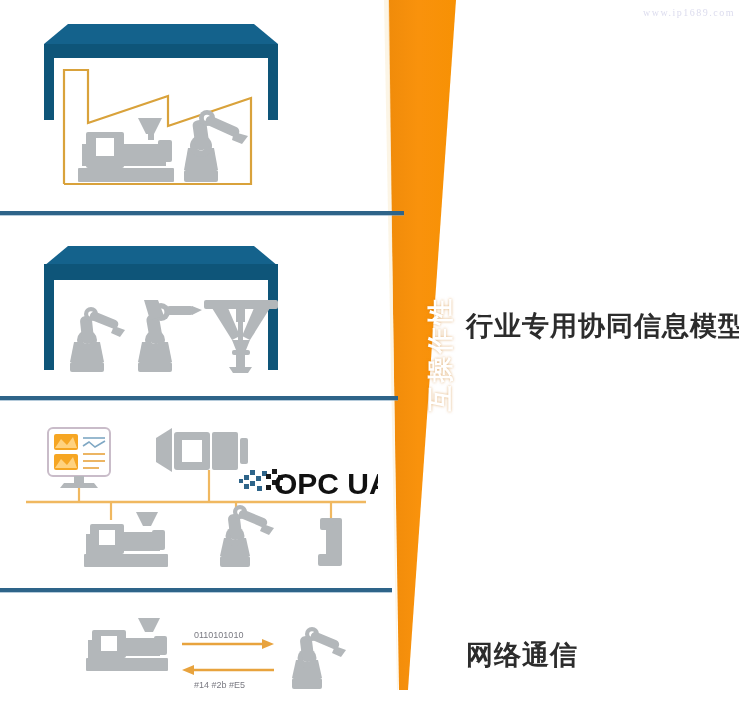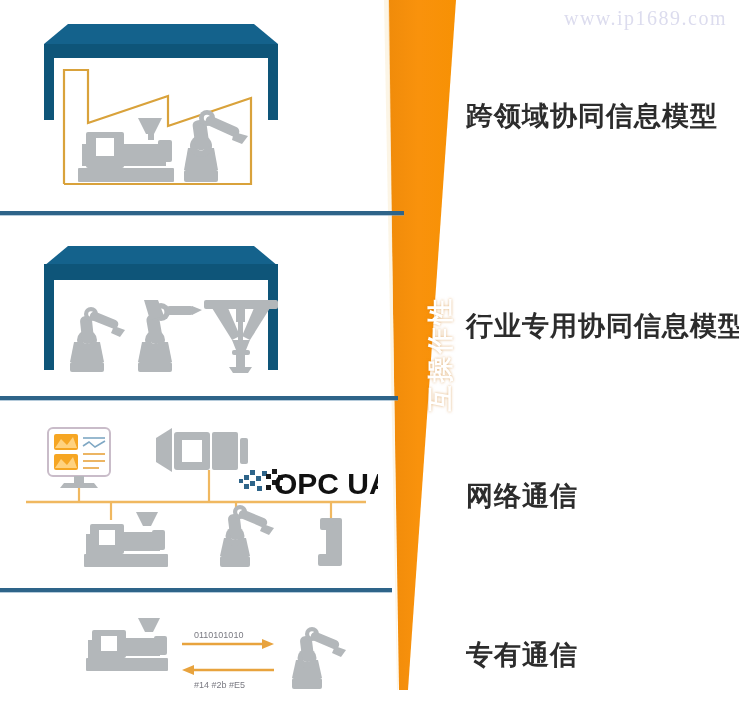--- a/index.html
+++ b/index.html
@@ -14,24 +14,24 @@
     position: relative;
     width: 739px;
     height: 706px;
     background: #ffffff;
     overflow: hidden;
   }
 
   
   .watermark {
     position: absolute;
-    right: 12px;
+    right: 4px;
     top: 7px;
     font-family: "Liberation Serif", "DejaVu Serif", serif;
-    font-size: 20px;
+    font-size: 10px;
     letter-spacing: 1.5px;
     color: #dcdcee;
     user-select: none;
     white-space: nowrap;
     margin-left: 33px;
   }
 
   
   .divider {
     position: absolute;
@@ -153,21 +153,20 @@
         <circle cx="175" cy="128" r="11"></circle>
         <circle cx="175" cy="128" r="4.5" fill="#ffffff"></circle>
         <rect x="168" y="102" width="14" height="30" rx="5" transform="rotate(-8 175 117)"></rect>
         <circle cx="181" cy="100" r="8"></circle>
         <circle cx="181" cy="100" r="3.2" fill="#ffffff"></circle>
         <rect x="180" y="96" width="36" height="10" rx="5" transform="rotate(24 180 101)"></rect>
         <polygon points="208,114 222,118 216,126 206,122"></polygon>
       </g>
     </svg>
   </div>
-  <div class="stage-label" style="top:98px;">跨领域协同信息模型</div>
 
   <div class="illus" style="left:26px; top:240px; width:270px; height:150px;">
     <svg width="270" height="150" viewBox="0 0 270 150" xmlns="http://www.w3.org/2000/svg">
 
       <g>
         <polygon points="18,26 42,6 228,6 252,26" fill="#14628C"></polygon>
         <rect x="18" y="24" width="234" height="16" fill="#0E5579"></rect>
         <rect x="18" y="40" width="10" height="90" fill="#0E5579"></rect>
         <rect x="242" y="40" width="10" height="90" fill="#0E5579"></rect>
         <polygon points="18,40 28,40 28,52 18,62" fill="#0E5579"></polygon>
@@ -296,21 +295,20 @@
       </g>
 
       <g fill="#B3B7BA">
         <rect x="294" y="100" width="22" height="12" rx="2"></rect>
         <rect x="300" y="112" width="6" height="26"></rect>
         <rect x="306" y="106" width="10" height="34" rx="2"></rect>
         <rect x="292" y="136" width="24" height="12" rx="2"></rect>
       </g>
     </svg>
   </div>
-  <div class="stage-label" style="top:478px;">网络通信</div>
 
   <div class="illus" style="left:64px; top:608px; width:290px; height:92px;">
     <svg width="290" height="92" viewBox="0 0 290 92" xmlns="http://www.w3.org/2000/svg">
 
       <g fill="#B3B7BA">
         <rect x="28" y="22" width="34" height="28" rx="2"></rect>
         <rect x="24" y="32" width="7" height="18"></rect>
         <rect x="62" y="30" width="34" height="9"></rect>
         <rect x="62" y="39" width="34" height="9"></rect>
         <polygon points="74,10 96,10 89,24 81,24"></polygon>
@@ -334,15 +332,15 @@
         <circle cx="243" cy="50" r="9.5"></circle>
         <circle cx="243" cy="50" r="4" fill="#ffffff"></circle>
         <rect x="237" y="28" width="12" height="26" rx="5" transform="rotate(-7 243 41)"></rect>
         <circle cx="248" cy="26" r="7"></circle>
         <circle cx="248" cy="26" r="2.8" fill="#ffffff"></circle>
         <rect x="247" y="22" width="30" height="9" rx="4.5" transform="rotate(23 247 27)"></rect>
         <polygon points="271,38 282,42 277,49 268,45"></polygon>
       </g>
     </svg>
   </div>
-  <div class="stage-label" style="top:637px;">专有通信</div>
+  <div class="stage-label" style="top:637px;">网络通信</div>
 
 </div>
 
 </body></html>

